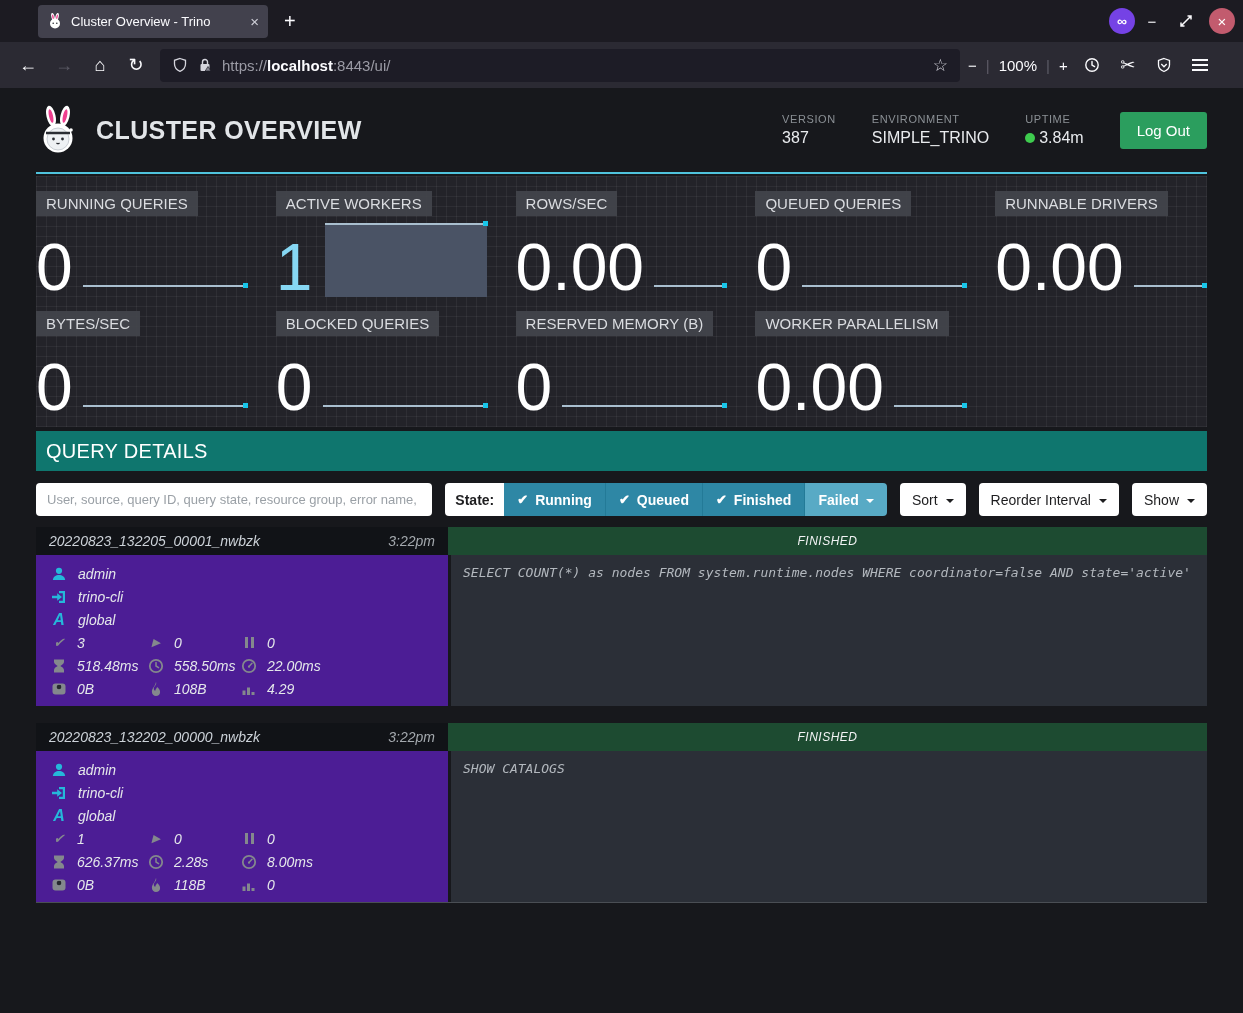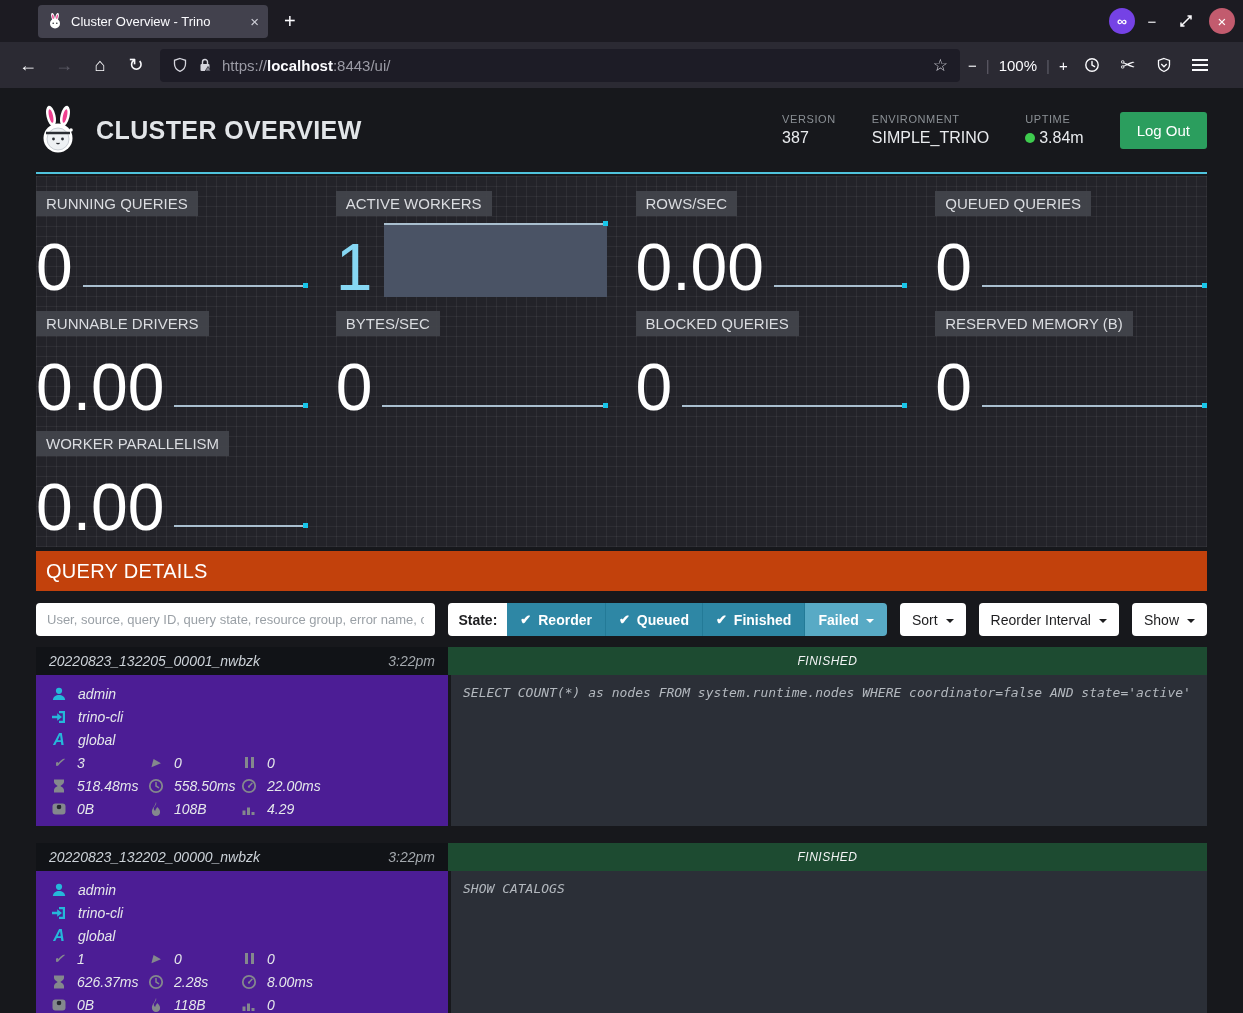--- a/index.html
+++ b/index.html
@@ -45,35 +45,35 @@
   .updot { display:inline-block; width:10px; height:10px; border-radius:50%; background:#3ecb4e; margin-right:4px; }
   .logout { background:#2b9e5e; color:#fff; border:none; font-size:15px; padding:10px 17px; border-radius:3px;
             font-family:inherit; }
 
   
   .stats-wrap { margin-top:2px; padding:15px 0 9px;
     background-color:#232329;
     background-image:linear-gradient(to right, rgba(255,255,255,.05) 1px, transparent 1px),
                      linear-gradient(to bottom, rgba(255,255,255,.05) 1px, transparent 1px);
     background-size:10px 10px; }
-  .stats-grid { display:grid; grid-template-columns:repeat(4,1fr); column-gap:28px; row-gap:13px; }
+  .stats-grid { display:grid; grid-template-columns:repeat(5,1fr); column-gap:28px; row-gap:13px; }
   .tile { height:107px; position:relative; }
   .chip { position:absolute; top:0; left:0; background:rgba(66,69,75,.95); color:#dadce0;
           font-size:15px; padding:4px 10px; z-index:2; }
   .tile-bottom { position:absolute; left:0; right:0; bottom:0; display:flex; align-items:flex-end; }
   .bignum { font-size:66px; line-height:.92; color:#fff; font-weight:400; }
   .bignum.blue { color:#86d7f3; }
   .spark-flat { flex:1; height:2px; background:#a9bfcf; margin:0 1px 11px 10px; position:relative; }
   .spark-flat::after { content:''; position:absolute; right:-1px; top:-2px; width:5px; height:5px; background:#18c6e9; }
   .spark-fill { flex:1; height:74px; background:#4a5365; border-top:2px solid #a9bfcf;
                 margin:0 1px 1px 12px; position:relative; }
   .spark-fill::after { content:''; position:absolute; right:-1px; top:-4px; width:5px; height:5px; background:#18c6e9; }
 
   
-  .qd-bar { margin-top:4px; height:40px; background:#c2410c; color:#fff; font-size:20px;
+  .qd-bar { margin-top:4px; height:40px; background:#0f766e; color:#fff; font-size:20px;
             display:flex; align-items:center; padding:4px 10px; letter-spacing:.3px; }
   .qd-toolbar { display:flex; gap:13px; margin-top:12px; height:33px; }
   .search { flex:1; border:none; border-radius:4px; font-size:13px; padding:0 11px; color:#333;
             font-family:inherit; background:#fff; }
   .search::placeholder { color:#9aa0a6; }
   .stategroup { display:flex; border-radius:4px; overflow:hidden;font-weight:bold; }
   .state-label { background:#fff; color:#1d1d1f; font-size:14px; display:flex; align-items:center; padding:0 10px; }
   .sbtn { background:#2e87a5; color:#fff; font-size:14px; display:flex; align-items:center; gap:7px;
           padding:0 13px; border-left:1px solid #237a97; }
   .sbtn .chk { font-size:13px; }
@@ -287,21 +287,21 @@
   </div>
 
   <div class="qd-bar">QUERY DETAILS</div>
 
   <div class="qd-toolbar">
     <input class="search" type="text" placeholder="User, source, query ID, query state, resource group, error name, or query text" style="">
     <div class="stategroup">
       <span class="state-label">State:</span>
       <span class="sbtn" style="border-left:none">
         <span class="chk">✔</span>
-        <span>Reorder</span>
+        <span>Running</span>
       </span>
       <span class="sbtn">
         <span class="chk">✔</span>
         <span>Queued</span>
       </span>
       <span class="sbtn">
         <span class="chk">✔</span>
         <span>Finished</span>
       </span>
       <span class="sbtn failed">

